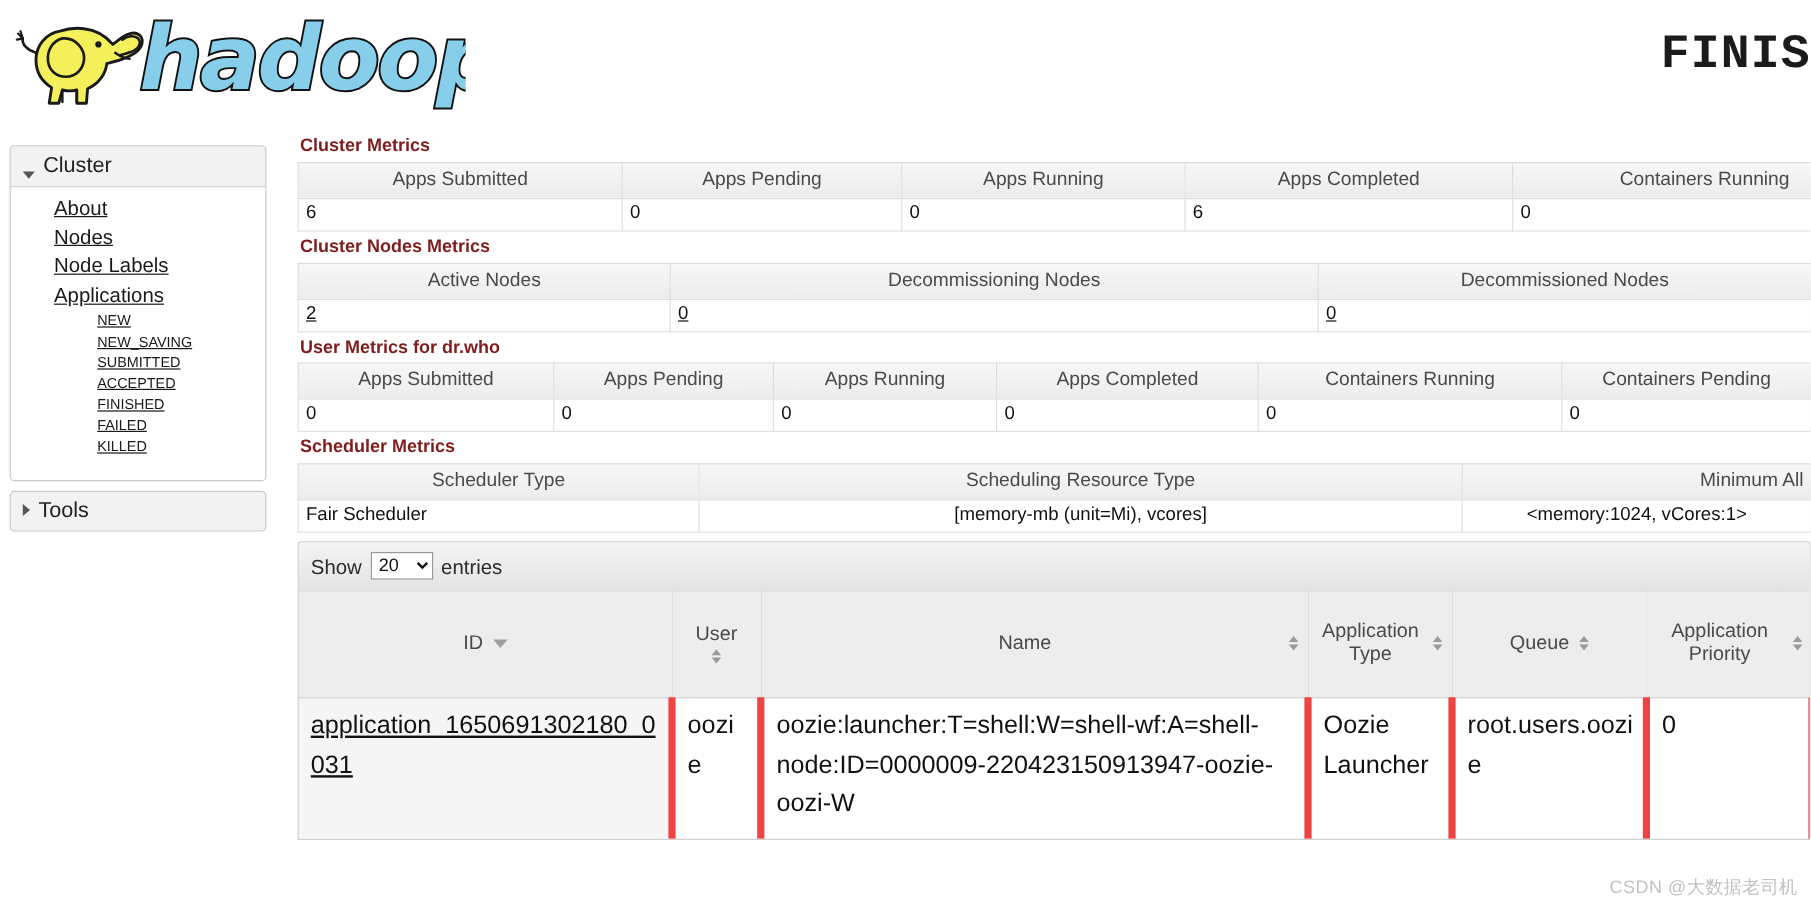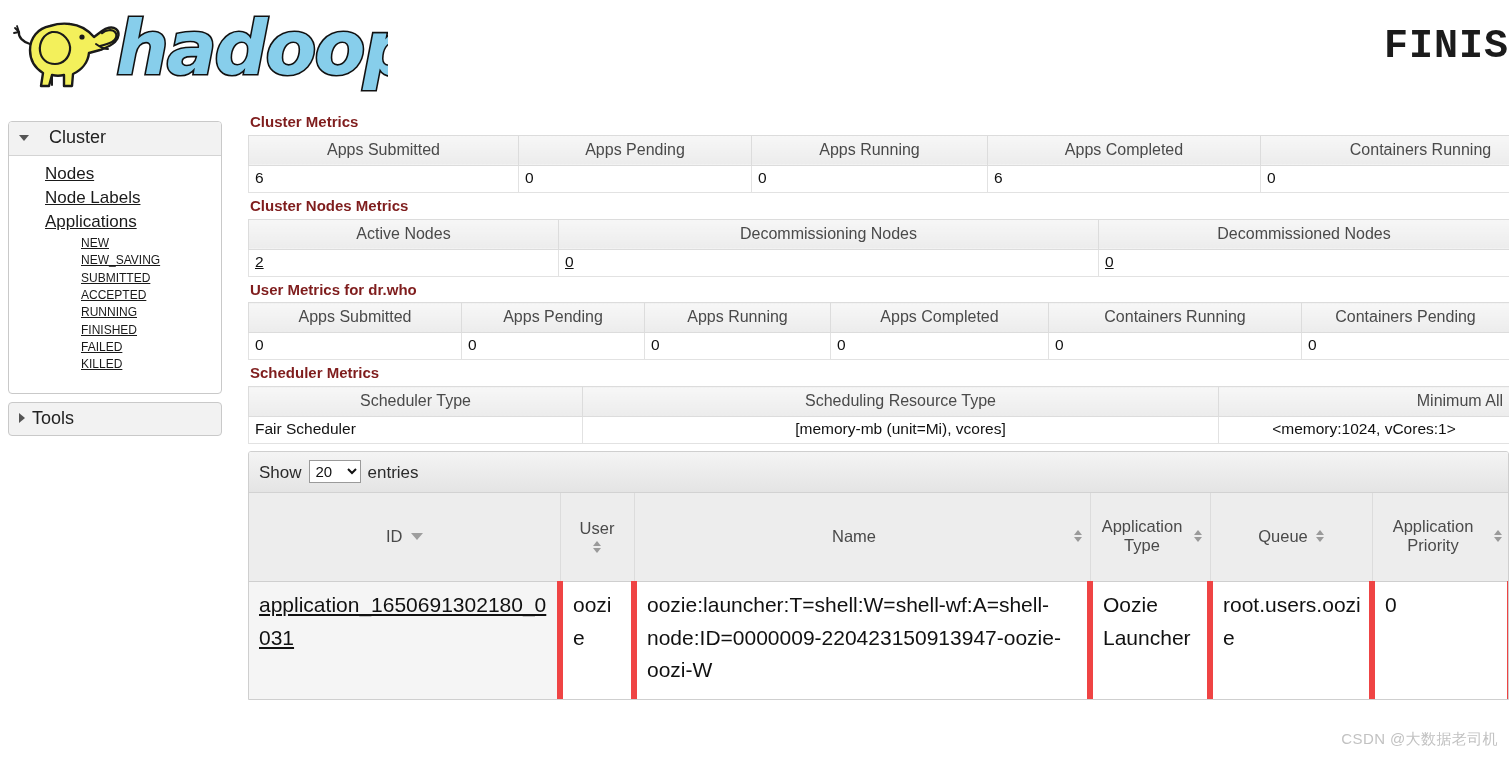--- a/index.html
+++ b/index.html
@@ -70,22 +70,22 @@
     background: #fff;
     overflow: hidden;
   }
   .nav-head {
     background: #f2f2f2;
     border-bottom: 1px solid #d4d4d4;
     padding: 5px 8px 6px 10px;
     font-size: 18px;
     color: #222;
     display: flex;
-    align-items: center;
-    gap: 20px;
+    align-items: flex-end;
+    gap: 7px;
     line-height: 1.2;
   }
   .caret-down {
     width: 0; height: 0;
     border-left: 5px solid transparent;
     border-right: 5px solid transparent;
     border-top: 6px solid #555;
     display: inline-block;
   }
   .caret-right {
@@ -321,28 +321,28 @@
 
   <div class="body-area">
 
     <div class="sidebar">
       <div class="nav-block">
         <div class="nav-head">
           <span class="caret-down"></span>
           <span>Cluster</span>
         </div>
         <div class="nav-body">
+          <a class="nav-link">About</a>
           <a class="nav-link">Nodes</a>
           <a class="nav-link">Node Labels</a>
           <a class="nav-link">Applications</a>
           <a class="nav-link sub">NEW</a>
           <a class="nav-link sub">NEW_SAVING</a>
           <a class="nav-link sub">SUBMITTED</a>
           <a class="nav-link sub">ACCEPTED</a>
-          <a class="nav-link sub">RUNNING</a>
           <a class="nav-link sub">FINISHED</a>
           <a class="nav-link sub">FAILED</a>
           <a class="nav-link sub">KILLED</a>
           <div class="nav-gap"></div>
         </div>
       </div>
       <div class="tools-block">
         <div class="tools-head">
           <span class="caret-right"></span>
           <span>Tools</span>

